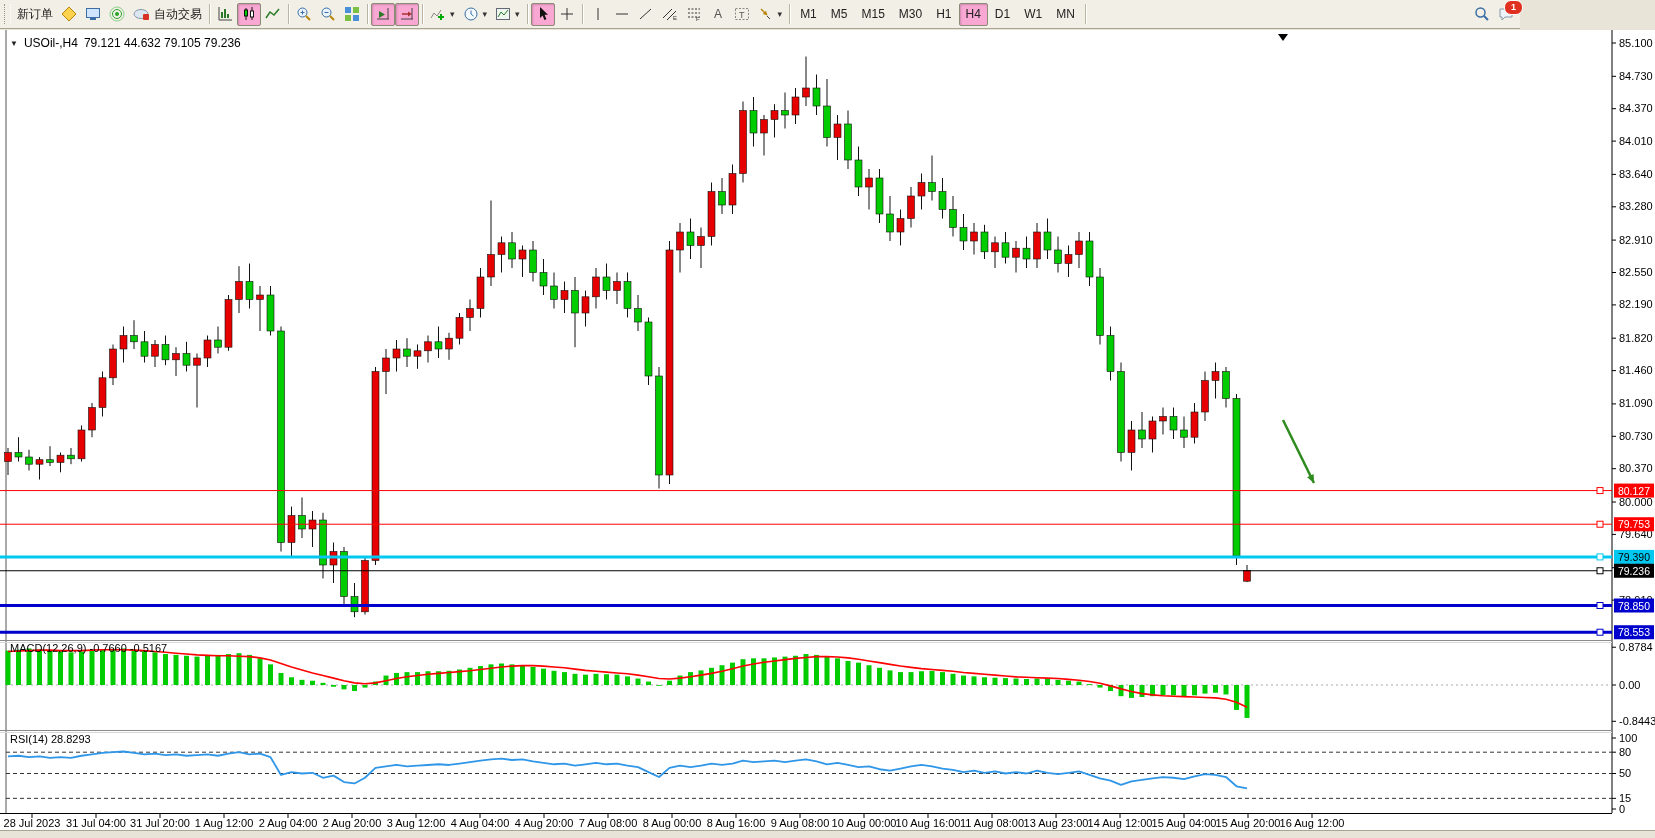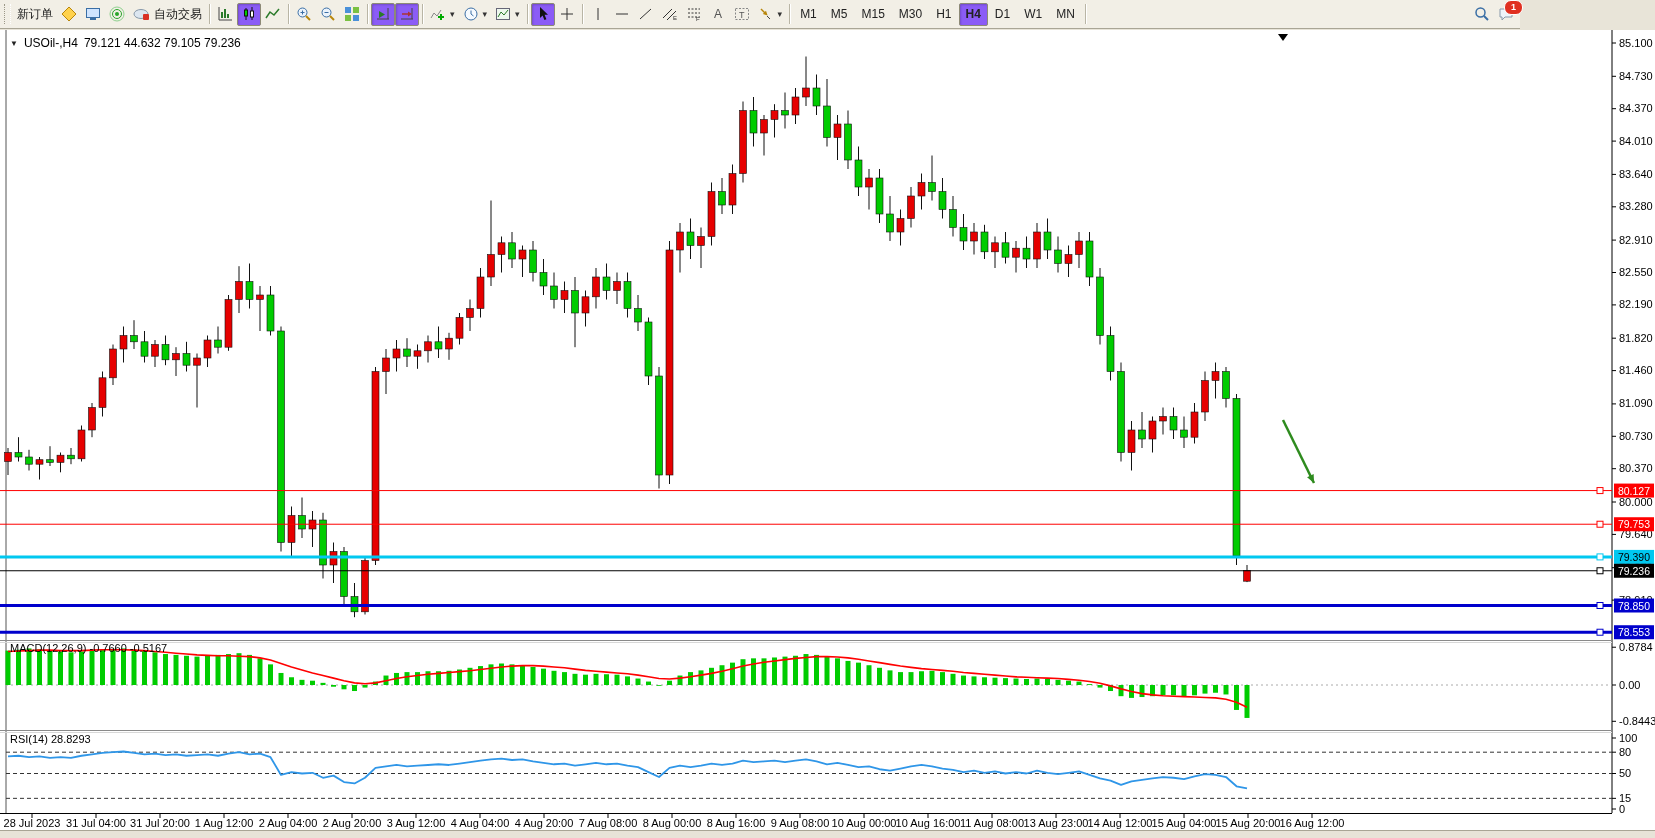--- a/index.html
+++ b/index.html
@@ -5,21 +5,21 @@
   html,body{margin:0;padding:0;}
   body{width:1655px;height:838px;position:relative;background:#e8e4d8;overflow:hidden;
        font-family:"Liberation Sans",sans-serif;-webkit-font-smoothing:antialiased;}
   .toolbar{position:absolute;top:0;left:0;width:1520px;height:29px;background:#f2efe6;
            border-bottom:1px solid #a9a595;display:flex;align-items:center;padding:14px 2px;box-sizing:border-box;}
   .grip{width:5px;height:20px;margin:0 2px;border-left:1px dotted #9b9787;border-right:1px dotted #fff;}
   .sep{width:1px;height:20px;background:#b9b5a5;box-shadow:1px 0 0 #fff;margin:0 3px;}
   .tbtn{height:23px;min-width:23px;display:flex;align-items:center;justify-content:center;gap:3px;
         padding:0 3px;border:1px solid transparent;border-radius:2px;font-size:12px;color:#1b1b1b;
         background:transparent;cursor:default;white-space:nowrap;}
-  .tbtn.pressed{border:1px solid #8d8a76;background:#8b5cf6;box-shadow:inset 1px 1px 2px rgba(0,0,0,.18);font-weight:bold;}
+  .tbtn.pressed{border:1px solid #8d8a76;background:#f9a8d4;box-shadow:inset 1px 1px 2px rgba(0,0,0,.18);}
   .tbtn svg{display:block;}
   .caret{font-size:9px;color:#333;margin-left:1px;}
   .tf-group{display:flex;align-items:center;}
   .tf-group .tbtn{font-size:12px;padding:0 6px;color:#222;}
   .spacer{flex:1;}
   .chat-wrap{position:relative;}
   .badge{position:absolute;top:-4px;right:-6px;min-width:13px;height:13px;border-radius:7px;
          background:#e03020;color:#fff;font-size:9px;font-weight:bold;display:flex;
          align-items:center;justify-content:center;padding:0 2px;border:1px solid #fff;}
   .chart-window{position:absolute;top:30px;left:0;width:1655px;height:800px;background:#ffffff;}

